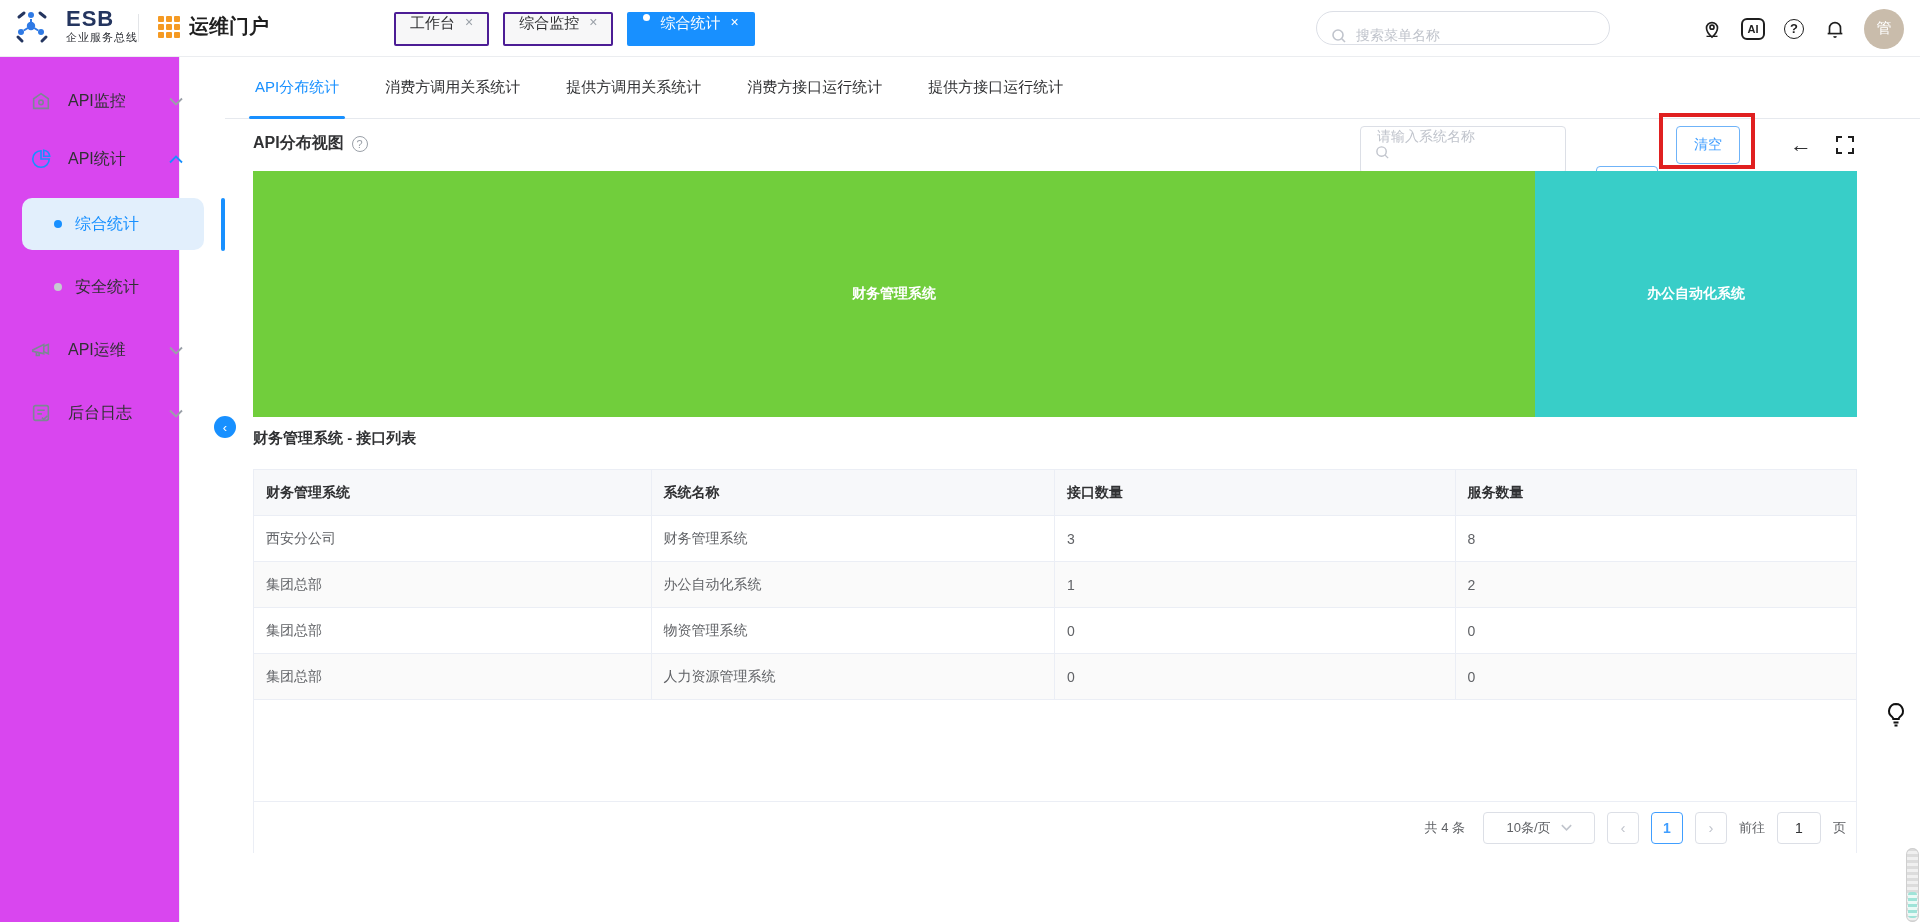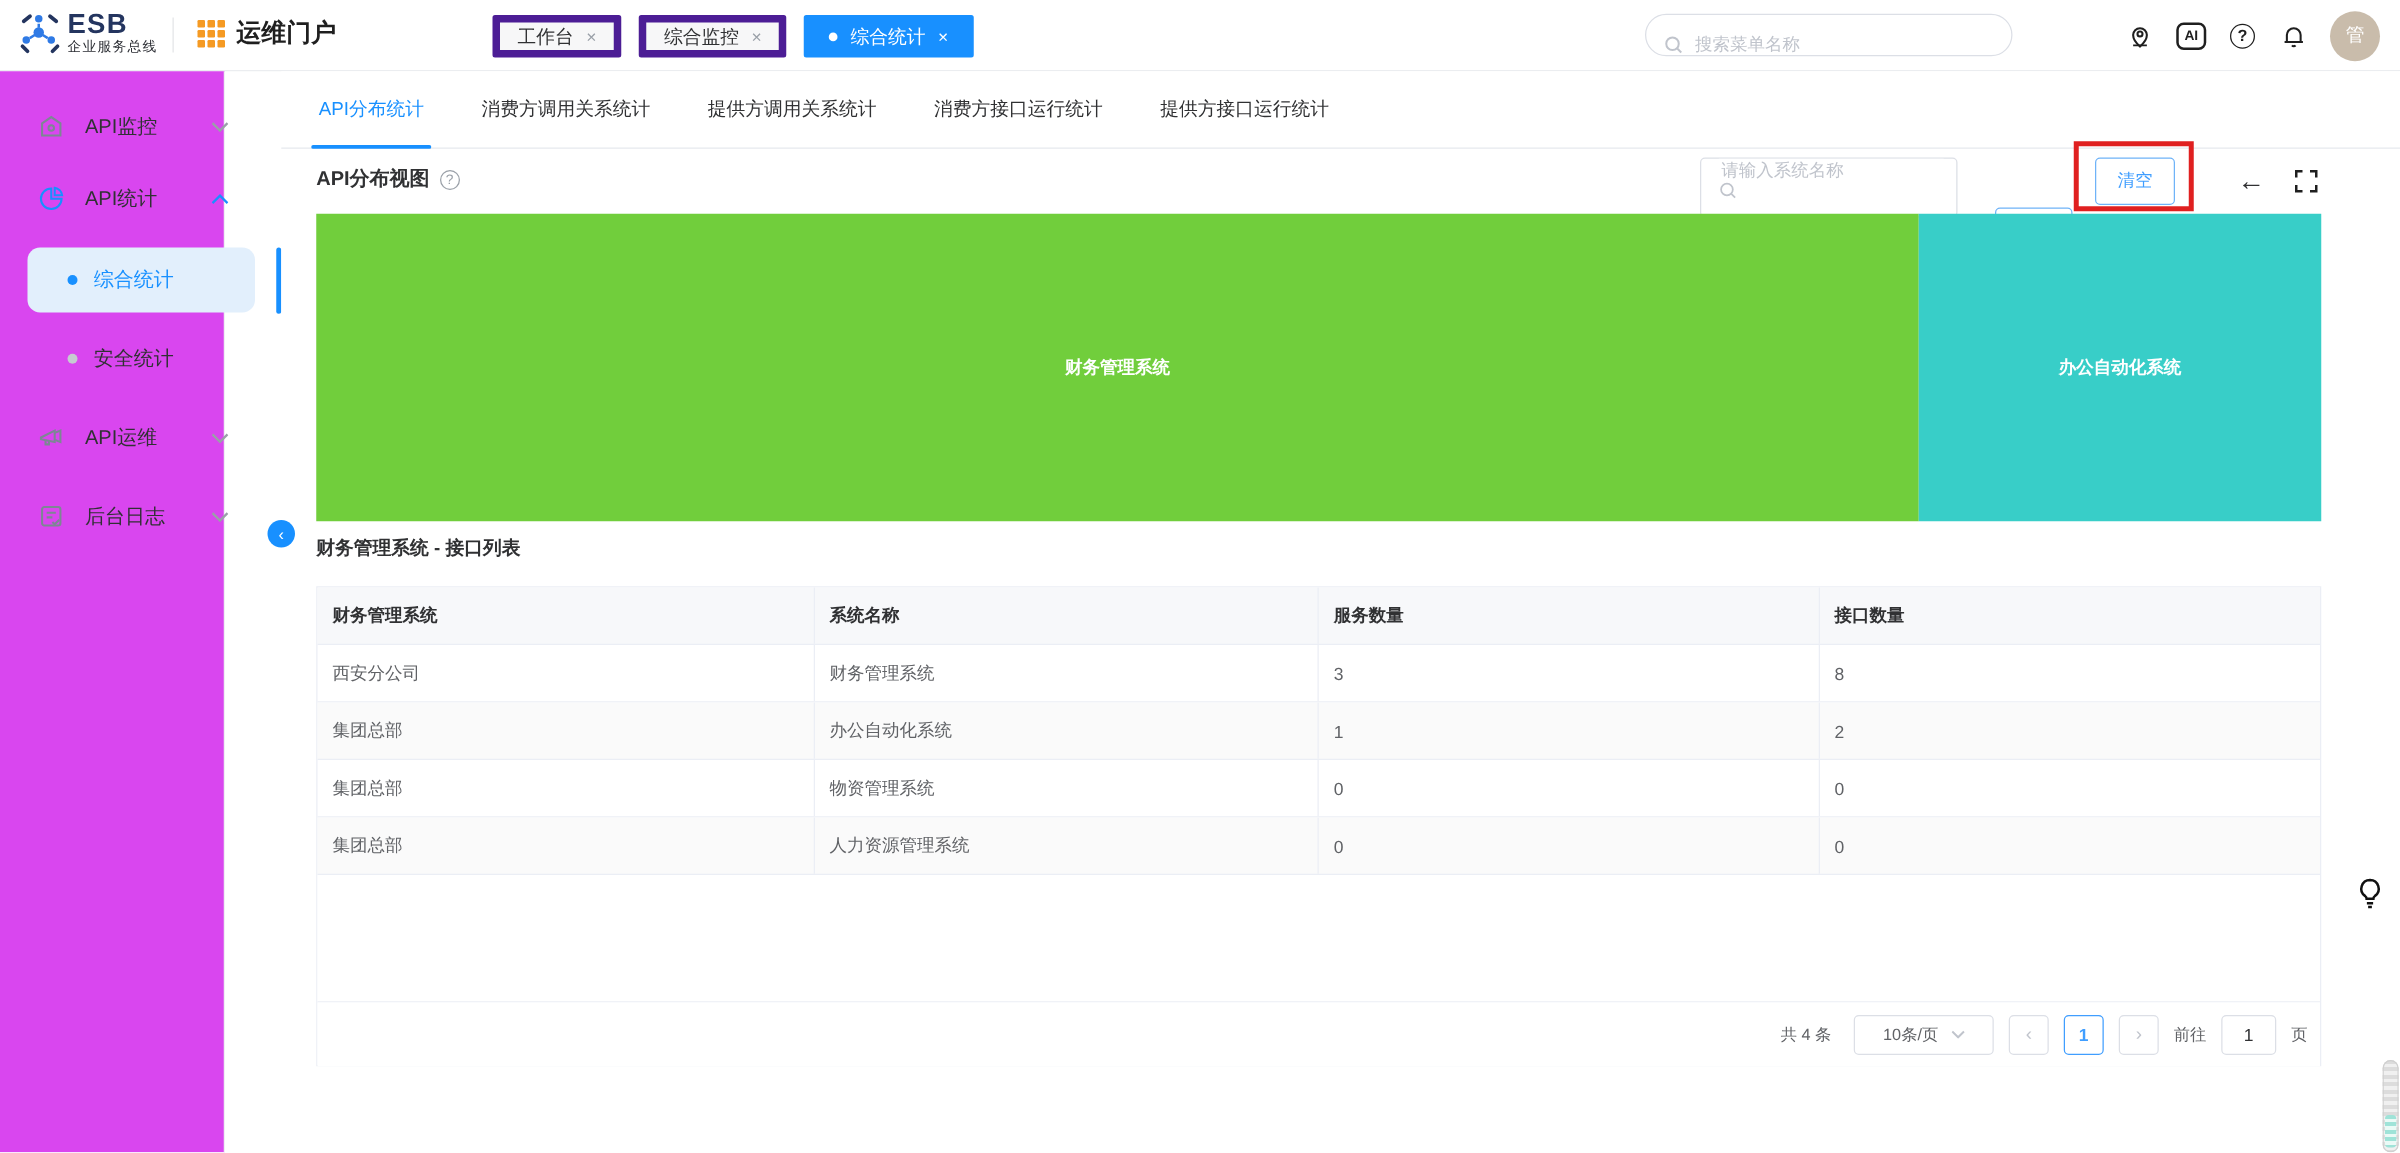--- a/index.html
+++ b/index.html
@@ -1,30 +1,30 @@
 <!DOCTYPE html>
 <html><head>
 <meta charset="utf-8">
 <style>
   html,body{margin:0;padding:0;background:#fff;}
   *{box-sizing:border-box;font-family:"Liberation Sans","DejaVu Sans",sans-serif;}
   .screen{position:relative;width:1920px;height:922px;background:#fff;overflow:hidden;}
 
   
   .header{position:absolute;top:0;left:0;width:1920px;height:57px;background:#fff;border-bottom:1px solid #ebedf0;}
-  .logo-wrap{position:absolute;left:14px;top:8px;display:flex;align-items:center;gap:4px;}
+  .logo-wrap{position:absolute;left:14px;top:8px;display:flex;align-items:center;gap:16px;}
   .logo-text .brand{font-size:22px;font-weight:800;color:#24355f;line-height:22px;letter-spacing:1px;}
   .logo-text .sub{font-size:11px;color:#2b2d33;letter-spacing:1px;}
   .v-div{position:absolute;left:138px;top:14px;width:1px;height:28px;background:#e3e5e8;}
   .portal{position:absolute;left:158px;top:13px;display:flex;align-items:center;gap:9px;}
   .grid-icon{width:22px;height:22px;display:grid;grid-template-columns:repeat(3,1fr);grid-template-rows:repeat(3,1fr);gap:2px;}
   .grid-icon span{background:#f59a23;border-radius:1px;}
   .portal-name{font-size:20px;font-weight:700;color:#1f1f1f;}
   .win-tabs{position:absolute;left:394px;top:12px;display:flex;gap:14px;}
-  .win-tab{height:34px;display:flex;align-items:center;gap:10px;padding:0 14px;background:#f7f7f8;border:6px solid #4c1d95;border-radius:2px;font-size:15px;color:#303133;cursor:pointer;}
+  .win-tab{height:34px;display:flex;align-items:flex-start;gap:10px;padding:0 14px;background:#f7f7f8;border:2px solid #4c1d95;border-radius:2px;font-size:15px;color:#303133;cursor:pointer;}
   .win-tab .x{color:#9aa0a8;font-size:14px;}
   .win-tab.active{background:#1890ff;border-color:#1890ff;color:#fff;}
   .win-tab.active .x{color:#fff;}
   .dot-w{width:7px;height:7px;border-radius:50%;background:#fff;display:inline-block;}
   .hdr-search{position:absolute;left:1316px;top:11px;width:294px;height:34px;border:1px solid #dcdfe6;border-radius:17px;display:flex;align-items:flex-end;padding:0 14px;gap:7px;background:#fff;}
   .hdr-search svg{flex:0 0 auto;}
   .hdr-search input{border:0;outline:0;width:100%;font-size:14px;color:#606266;background:transparent;}
   .hdr-search input::placeholder{color:#c0c4cc;}
   .hdr-icons{position:absolute;left:1700px;top:0;height:57px;display:flex;align-items:center;gap:17px;}
   .hicon{width:24px;height:24px;display:flex;align-items:center;justify-content:center;color:#1f1f1f;cursor:pointer;}
@@ -297,22 +297,22 @@
         <span>办公自动化系统</span>
       </div>
     </div>
 
     <div class="list-title">财务管理系统 - 接口列表</div>
 
     <div class="tbl">
       <div class="trow head">
         <div class="tcell">财务管理系统</div>
         <div class="tcell">系统名称</div>
+        <div class="tcell">接口数量</div>
         <div class="tcell">服务数量</div>
-        <div class="tcell">接口数量</div>
       </div>
       <div class="trow">
         <div class="tcell">西安分公司</div>
         <div class="tcell">财务管理系统</div>
         <div class="tcell">3</div>
         <div class="tcell">8</div>
       </div>
       <div class="trow alt">
         <div class="tcell">集团总部</div>
         <div class="tcell">办公自动化系统</div>

